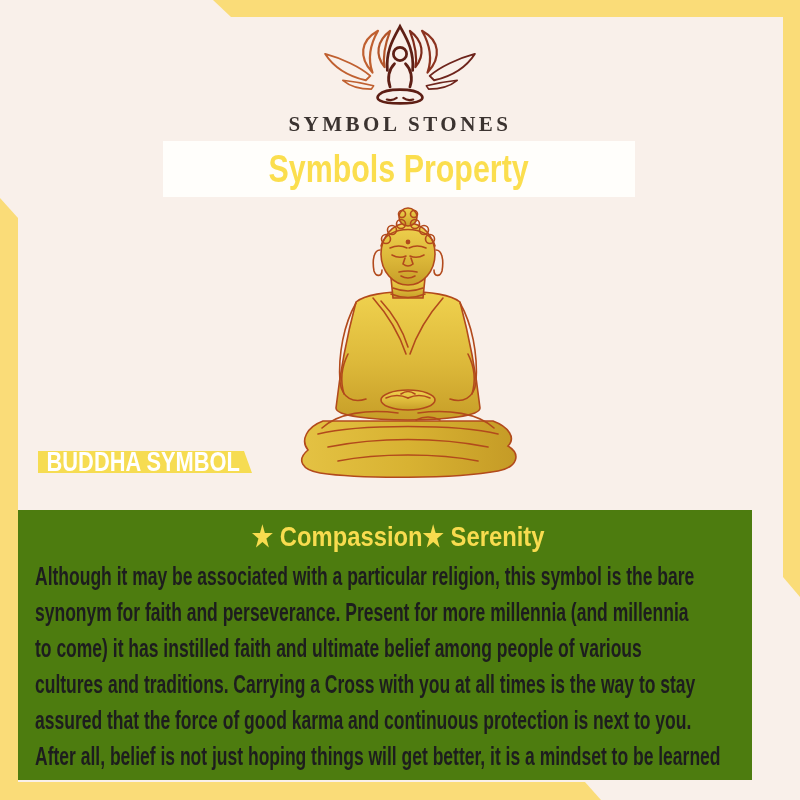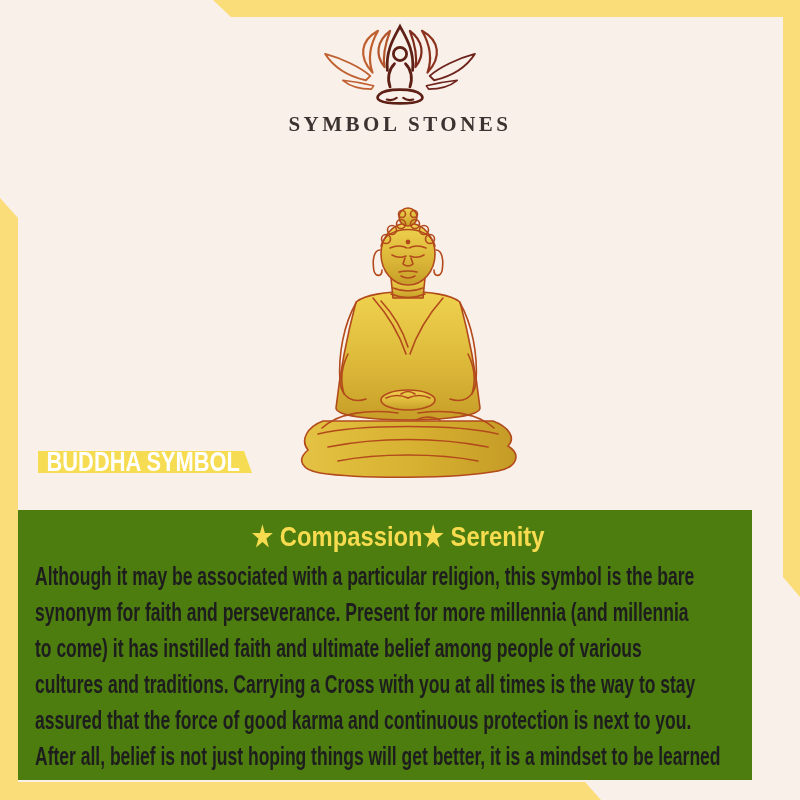--- a/index.html
+++ b/index.html
@@ -81,20 +81,23 @@
       <circle cx="150" cy="58" r="12" stroke="#5E1F15" stroke-width="5"></circle>
       <path d="M140,76 C130,86 126,102 132,118" stroke="#5E1F15" stroke-width="5" stroke-linecap="round"></path>
       <path d="M160,76 C170,86 174,102 168,118" stroke="#5E1F15" stroke-width="5" stroke-linecap="round"></path>
       <path d="M112,132 C124,120 176,120 188,132 C196,140 188,148 150,148 C112,148 104,140 112,132 Z" stroke="#5E1F15" stroke-width="5" stroke-linejoin="round"></path>
       <path d="M144,138 q-8,6 -18,3" stroke="#5E1F15" stroke-width="4" stroke-linecap="round"></path>
       <path d="M156,138 q8,6 18,3" stroke="#5E1F15" stroke-width="4" stroke-linecap="round"></path>
     </svg>
     <div class="brand-name">SYMBOL STONES</div>
   </div>
 
+  <div class="title-box">
+    <div class="title-text">Symbols Property</div>
+  </div>
 
   <svg class="statue-svg" viewBox="0 0 260 280">
     <defs>
       <linearGradient id="gold" x1="0" y1="0" x2="0" y2="1">
         <stop offset="0" stop-color="#F0D24F"></stop>
         <stop offset="0.55" stop-color="#DDB93A"></stop>
         <stop offset="1" stop-color="#C79E28"></stop>
       </linearGradient>
       <linearGradient id="goldLegs" x1="0" y1="0" x2="1" y2="0">
         <stop offset="0" stop-color="#E4C243"></stop>

